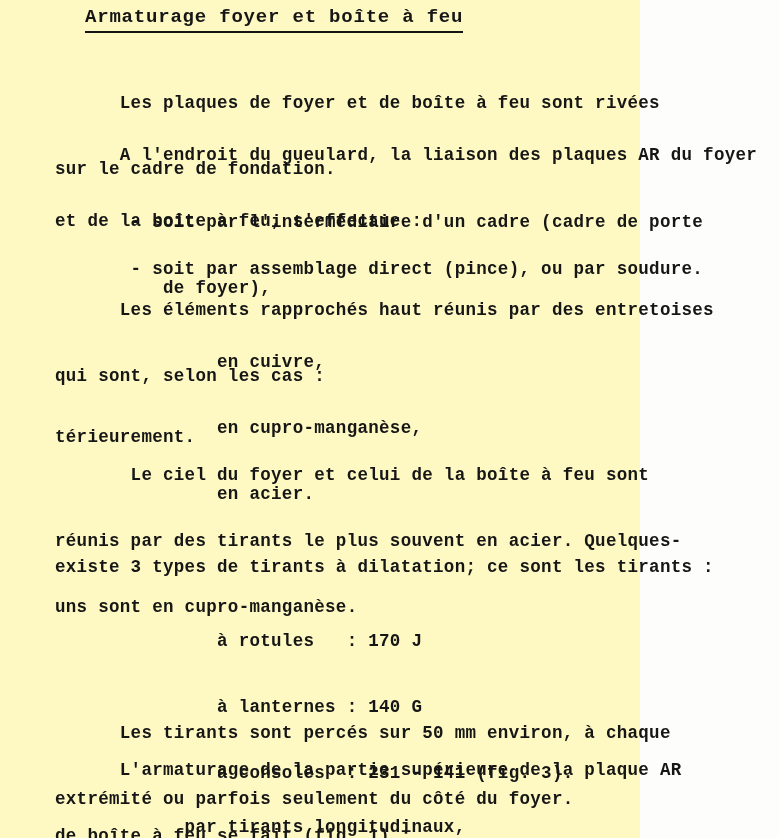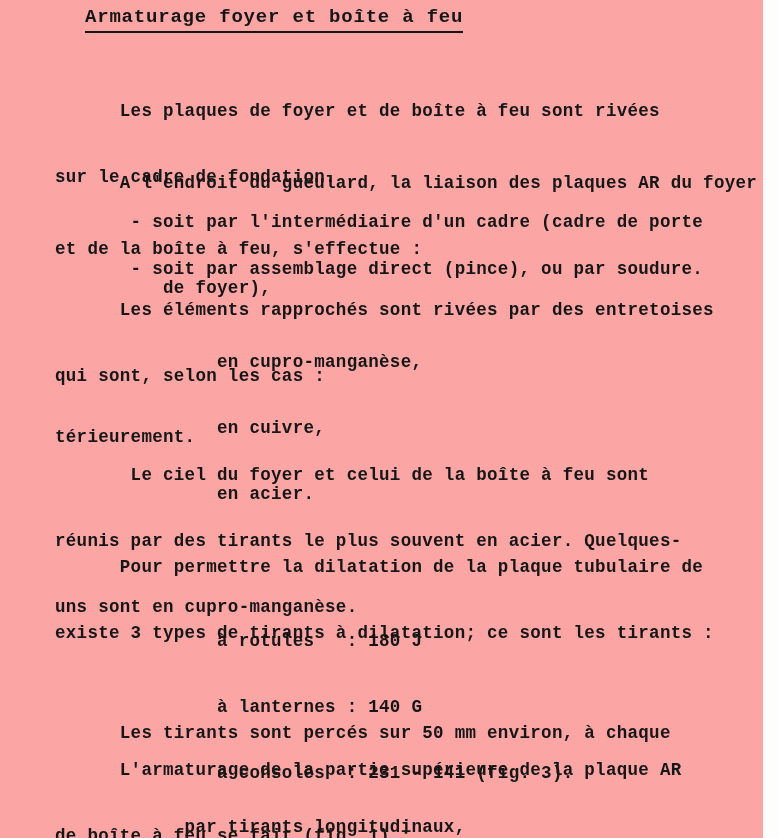--- a/index.html
+++ b/index.html
@@ -3,21 +3,21 @@
 <meta charset="utf-8">
 <style>
   html,body{margin:0;padding:0;}
   body{
     width:779px;height:838px;
     background:#fdfdfc;
     font-family:"Liberation Mono","DejaVu Sans Mono",monospace;
     color:#161616;
     overflow:hidden;
   }
-  .page{position:relative;width:755px;height:838px;background:#fca5a5;padding-left:8px;}
+  .page{position:relative;width:640px;height:838px;background:#fef9c3;}
   .blk{
     position:absolute;
     left:55px;
     white-space:pre;
     font-size:17.5px;
     font-weight:bold;
     letter-spacing:0.3px;
     line-height:22px;
   }
   .ln{white-space:pre;}
@@ -35,73 +35,73 @@
     text-underline-offset:3px;
   }
 </style>
 </head>
 <body>
 
 <div class="page">
 
   <div class="blk title" style="top:6px">Armaturage foyer et boîte à feu</div>
 
-  <div class="blk" style="top:56px">
+  <div class="blk" style="top:48px">
     <div class="ln">      Les plaques de foyer et de boîte à feu sont rivées</div>
     <div class="ln">sur le cadre de fondation.</div>
   </div>
 
-  <div class="blk" style="top:128px">
+  <div class="blk" style="top:100px">
     <div class="ln">      A l'endroit du gueulard, la liaison des plaques AR du foyer</div>
     <div class="ln">et de la boîte à feu, s'effectue :</div>
   </div>
 
   <div class="blk" style="top:167px">
     <div class="ln">       - soit par l'intermédiaire d'un cadre (cadre de porte</div>
     <div class="ln">          de foyer),</div>
   </div>
 
   <div class="blk" style="top:214px">
     <div class="ln">       - soit par assemblage direct (pince), ou par soudure.</div>
   </div>
 
   <div class="blk" style="top:255px">
-    <div class="ln">      Les éléments rapprochés sont rivées par des entretoises</div>
+    <div class="ln">      Les éléments rapprochés haut réunis par des entretoises</div>
     <div class="ln">qui sont, selon les cas :</div>
   </div>
 
   <div class="blk" style="top:307px">
+    <div class="ln">               en cuivre,</div>
     <div class="ln">               en cupro-manganèse,</div>
-    <div class="ln">               en cuivre,</div>
     <div class="ln">               en acier.</div>
   </div>
 
   <div class="blk" style="top:382px">
     <div class="ln">térieurement.</div>
   </div>
 
   <div class="blk" style="top:420px">
     <div class="ln">       Le ciel du foyer et celui de la boîte à feu sont</div>
     <div class="ln">réunis par des tirants le plus souvent en acier. Quelques-</div>
     <div class="ln">uns sont en cupro-manganèse.</div>
   </div>
 
   <div class="blk" style="top:512px">
-    <div class="ln">      Pour permettre la dilatation de la plaque tubulaire de</div>
     <div class="ln">existe 3 types de tirants à dilatation; ce sont les tirants :</div>
   </div>
 
   <div class="blk" style="top:586px">
-    <div class="ln">               à rotules   : 180 J</div>
+    <div class="ln">               à rotules   : 170 J</div>
     <div class="ln">               à lanternes : 140 G</div>
     <div class="ln">               à consoles  : 231 - 141 (fig. 3).</div>
   </div>
 
   <div class="blk" style="top:678px">
     <div class="ln">      Les tirants sont percés sur 50 mm environ, à chaque</div>
+    <div class="ln">extrémité ou parfois seulement du côté du foyer.</div>
   </div>
 
   <div class="blk" style="top:715px">
     <div class="ln">      L'armaturage de la partie supérieure de la plaque AR</div>
     <div class="ln">de boîte à feu se fait (fig. 1) :</div>
   </div>
 
   <div class="blk" style="top:772px">
     <div class="ln">            par tirants longitudinaux,</div>
   </div>

